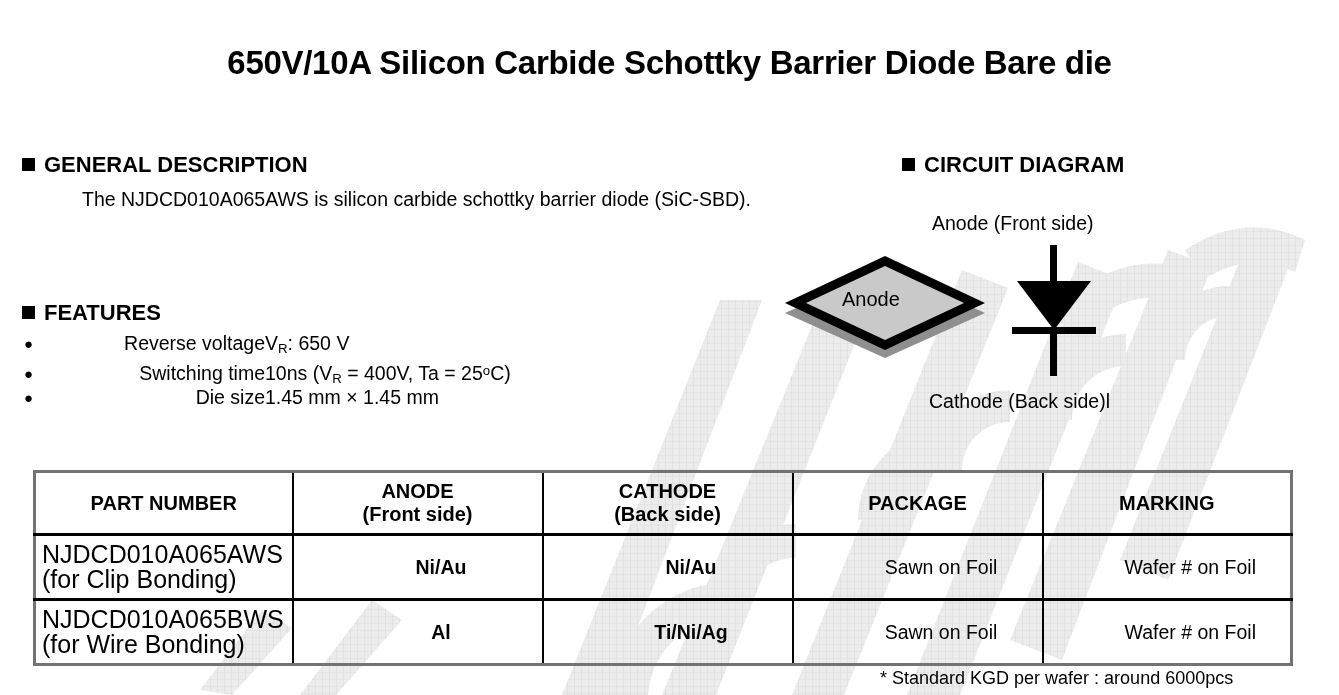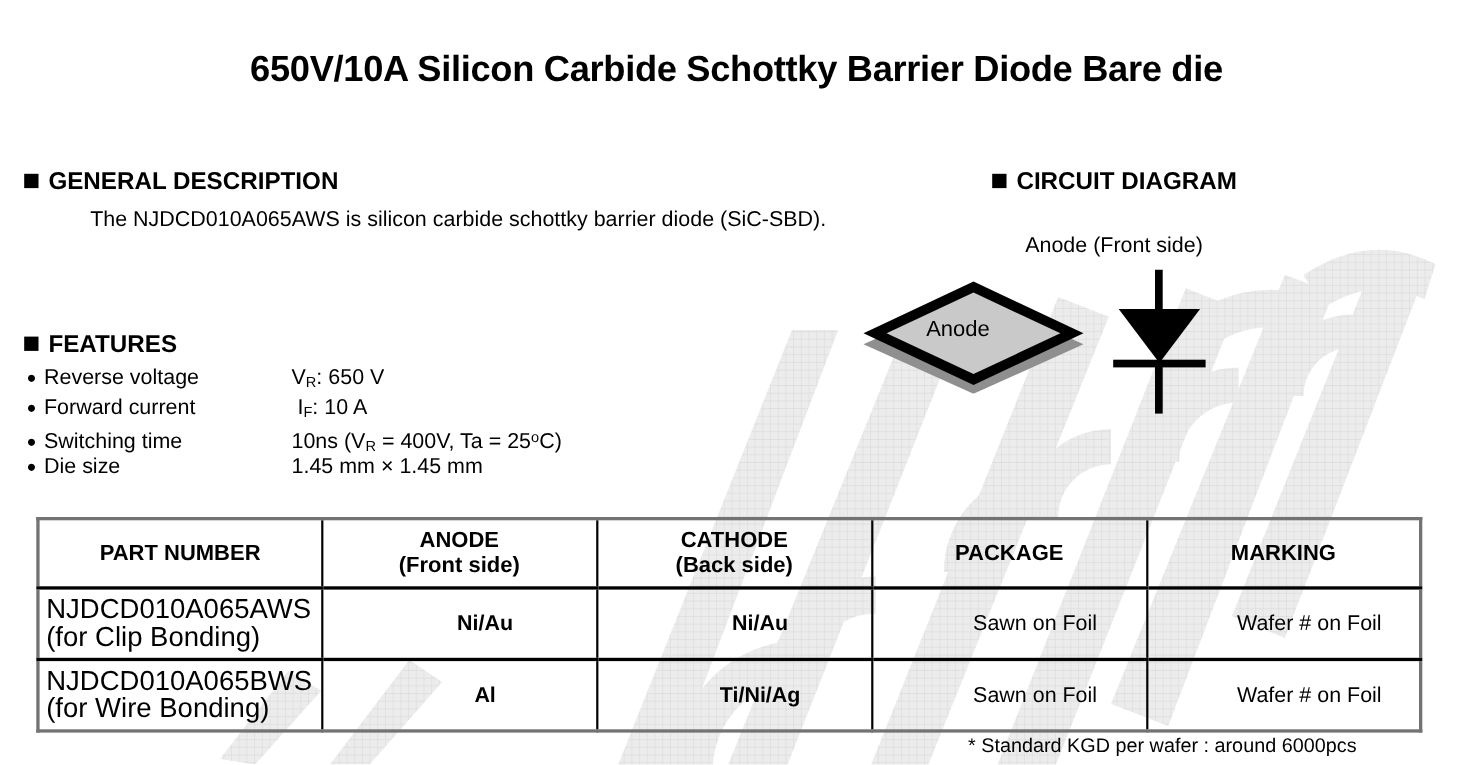--- a/index.html
+++ b/index.html
@@ -81,20 +81,21 @@
   .feat-bullet {
     display: inline-block;
     width: 16px;
     text-align: left;
     font-size: 15px;
     vertical-align: 1px;
   }
   .feat-label {
     display: inline-block;
     width: 225px;
+    text-align: right;
   }
   .feat-value { display: inline-block; }
   sub { font-size: 0.68em; vertical-align: -0.22em; }
   sup { font-size: 0.68em; vertical-align: 0.40em; }
 
   
   #circuit-area {
     position: absolute;
     left: 780px; top: 200px;
     width: 420px; height: 230px;
@@ -238,23 +239,20 @@
 <div class="section-head" id="features-head">
   <span class="sq"></span><span>FEATURES</span>
 </div>
 
 <div id="features-list">
 
   <span class="feat-row">
     <span class="feat-bullet">●</span><span class="feat-label">Reverse voltage</span><span class="feat-value"><span>V</span><sub>R</sub><span>: 650 V</span></span>
   </span>
 
-  <span class="feat-row">
-    <span class="feat-bullet">●</span><span class="feat-label">Forward current</span><span class="feat-value">&nbsp;<span>I</span><sub>F</sub><span>: 10 A</span></span>
-  </span>
 
   <span class="feat-row">
     <span class="feat-bullet">●</span><span class="feat-label">Switching time</span><span class="feat-value"><span>10ns (V</span><sub>R</sub><span> = 400V, Ta = 25</span><sup>o</sup><span>C)</span></span>
   </span>
 
   <span class="feat-row">
     <span class="feat-bullet">●</span><span class="feat-label">Die size</span><span class="feat-value">1.45 mm × 1.45 mm</span>
   </span>
 
 </div>
@@ -282,20 +280,21 @@
 
     <polygon points="5,55 105,10 205,55 105,100" fill="#8f8f8f" transform="translate(0,10)"></polygon>
 
     <polygon points="5,55 105,8 205,55 105,102" fill="#000000"></polygon>
 
     <polygon points="26,55 105,18 184,55 105,92" fill="#c9c9c9"></polygon>
   </svg>
 
   <div id="die-anode-text">Anode</div>
 
+  <div id="cathode-label">Cathode (Back side)l</div>
 </div>
 
 <table id="part-table">
   <colgroup>
     <col class="w1">
       <col class="w2">
       <col class="w3">
       <col class="w4">
       <col class="w5">
   </colgroup>

